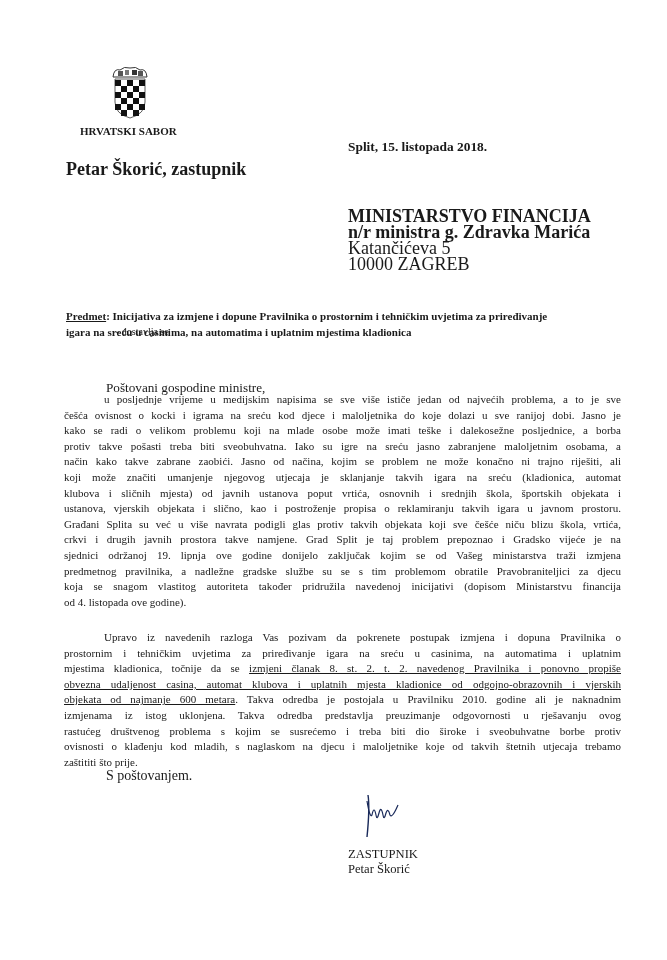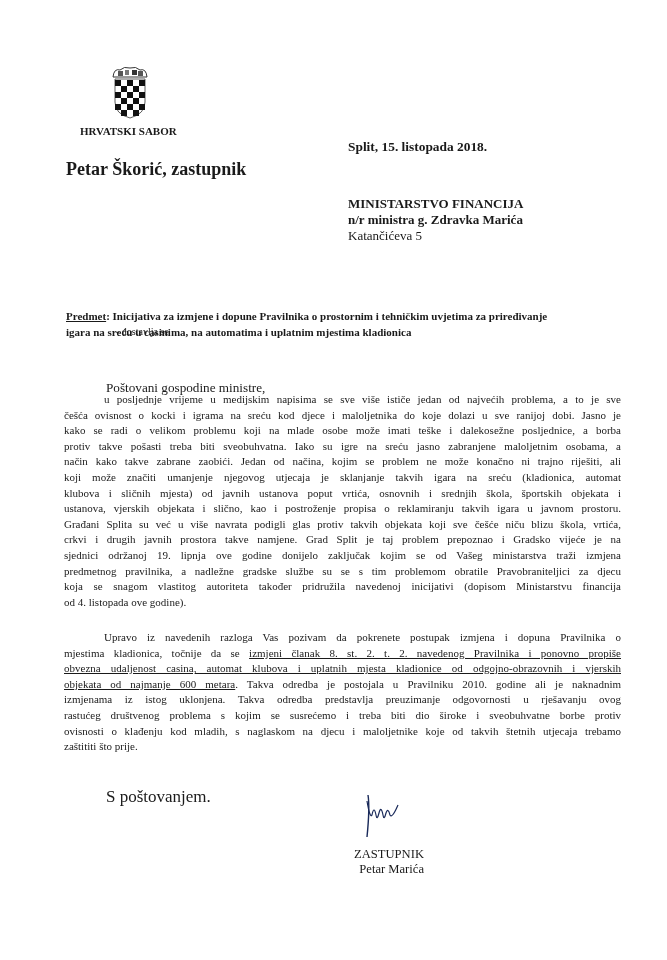--- a/index.html
+++ b/index.html
@@ -7,39 +7,39 @@
     width: 667px; height: 960px; position: relative; overflow: hidden;
     font-family: "Liberation Serif", "DejaVu Serif", serif;
     color: #1a1a1a;
   }
   .abs { position: absolute; }
   .bold { font-weight: bold; }
   .crest { left: 110px; top: 64px; width: 40px; height: 56px; }
   .hdr-org { left: 80px; top: 123px; font-size: 11px; font-weight: bold; line-height: 16px; }
   .hdr-name { left: 66px; top: 125px; font-size: 18px; font-weight: bold; line-height: 16px; margin-top: 36px; }
   .date { left: 348px; top: 139px; font-size: 13.4px; font-weight: bold; }
-  .addr { left: 348px; top: 196px; font-size: 13px; line-height: 16px; }
+  .addr { left: 348px; top: 208px; font-size: 18px; line-height: 16px; }
   .addr div { white-space: nowrap; }
   .subject { left: 66px; top: 308px; width: 560px; font-size: 11px; font-weight: bold; line-height: 16px; }
   .subject .label { text-decoration: underline; }
   .delivered { left: 116px; top: 326px; font-size: 10px; }
   .greeting { left: 106px; top: 368px; font-size: 13.2px; margin-top: 12px; }
   .para {
     left: 64px; width: 557px; font-size: 11px; line-height: 15.6px;
     text-align: justify; text-align-last: left;
   }
   .para .ln { display: block; white-space: nowrap; text-align: justify; text-align-last: justify; }
   .para .ln.last { text-align-last: left; }
   .para .ln.first { padding-left: 40px; }
   .p1 { top: 392px; }
   .p2 { top: 630px; }
   .u { text-decoration: underline; }
-  .closing { left: 106px; top: 768px; font-size: 17px; margin-top: 19px; }
+  .closing { left: 106px; top: 768px; font-size: 14px; }
   .signature { left: 364px; top: 793px; width: 38px; height: 46px; }
-  .sig-title { left: 348px; top: 847px; font-size: 12.6px; line-height: 15px; text-align: right; width: 76px; }
+  .sig-title { left: 348px; top: 847px; font-size: 12.6px; line-height: 15px; text-align: left; width: 76px; }
 </style>
 </head>
 <body>
 
 <div class="abs crest">
   <svg width="40" height="56" viewBox="0 0 40 56">
 
     <path d="M3 13 Q4 4 10 6 Q14 2 20 4 Q26 2 30 6 Q36 4 37 13 Z" fill="#ffffff" stroke="#333" stroke-width="1"></path>
     <rect x="8" y="7" width="5" height="5" fill="#555"></rect>
     <rect x="15" y="6" width="4" height="5" fill="#777"></rect>
@@ -69,65 +69,67 @@
 
 <div class="abs hdr-org">HRVATSKI SABOR</div>
 <div class="abs hdr-name">Petar Škorić, zastupnik</div>
 
 <div class="abs date bold">Split, 15. listopada 2018.</div>
 
 <div class="abs addr">
   <div class="bold">MINISTARSTVO FINANCIJA</div>
   <div class="bold">n/r ministra g. Zdravka Marića</div>
   <div>Katančićeva 5</div>
+  <div>10000 ZAGREB</div>
 </div>
 
 <div class="abs subject">
   <div style="white-space:nowrap">
     <span class="label">Predmet</span><span>: Inicijativa za izmjene i dopune Pravilnika o prostornim i tehničkim uvjetima za priređivanje</span>
   </div>
   <div style="white-space:nowrap">igara na sreću u casinima, na automatima i uplatnim mjestima kladionica</div>
 </div>
 <div class="abs delivered">- dostavlja se</div>
 
 <div class="abs greeting">Poštovani gospodine ministre,</div>
 
 <div class="abs para p1" id="p1">
     <span class="ln first">u posljednje vrijeme u medijskim napisima se sve više ističe jedan od najvećih problema, a to je sve</span>
     <span class="ln">češća ovisnost o kocki i igrama na sreću kod djece i maloljetnika do koje dolazi u sve ranijoj dobi. Jasno je</span>
     <span class="ln">kako se radi o velikom problemu koji na mlade osobe može imati teške i dalekosežne posljednice, a borba</span>
     <span class="ln">protiv takve pošasti treba biti sveobuhvatna. Iako su igre na sreću jasno zabranjene maloljetnim osobama, a</span>
-    <span class="ln">način kako takve zabrane zaobići. Jedan od načina, kojim se problem ne može konačno ni trajno riješiti, ali</span>
+    <span class="ln">način kako takve zabrane zaobići. Jasno od načina, kojim se problem ne može konačno ni trajno riješiti, ali</span>
     <span class="ln">koji može značiti umanjenje njegovog utjecaja je sklanjanje takvih igara na sreću (kladionica, automat</span>
     <span class="ln">klubova i sličnih mjesta) od javnih ustanova poput vrtića, osnovnih i srednjih škola, športskih objekata i</span>
     <span class="ln">ustanova, vjerskih objekata i slično, kao i postroženje propisa o reklamiranju takvih igara u javnom prostoru.</span>
     <span class="ln">Građani Splita su već u više navrata podigli glas protiv takvih objekata koji sve češće niču blizu škola, vrtića,</span>
     <span class="ln">crkvi i drugih javnih prostora takve namjene. Grad Split je taj problem prepoznao i Gradsko vijeće je na</span>
     <span class="ln">sjednici održanoj 19. lipnja ove godine donijelo zaključak kojim se od Vašeg ministarstva traži izmjena</span>
     <span class="ln">predmetnog pravilnika, a nadležne gradske službe su se s tim problemom obratile Pravobraniteljici za djecu</span>
     <span class="ln">koja se snagom vlastitog autoriteta također pridružila navedenoj inicijativi (dopisom Ministarstvu financija</span>
     <span class="ln last">od 4. listopada ove godine).</span>
   </div>
 
 <div class="abs para p2">
   <span class="ln first">Upravo iz navedenih razloga Vas pozivam da pokrenete postupak izmjena i dopuna Pravilnika o</span>
+  <span class="ln">prostornim i tehničkim uvjetima za priređivanje igara na sreću u casinima, na automatima i uplatnim</span>
   <span class="ln"><span>mjestima kladionica, točnije da se </span><span class="u">izmjeni članak 8. st. 2. t. 2. navedenog Pravilnika i ponovno propiše</span></span>
   <span class="ln u">obvezna udaljenost casina, automat klubova i uplatnih mjesta kladionice od odgojno-obrazovnih i vjerskih</span>
   <span class="ln"><span class="u">objekata od najmanje 600 metara</span><span>. Takva odredba je postojala u Pravilniku 2010. godine ali je naknadnim</span></span>
   <span class="ln">izmjenama iz istog uklonjena. Takva odredba predstavlja preuzimanje odgovornosti u rješavanju ovog</span>
   <span class="ln">rastućeg društvenog problema s kojim se susrećemo i treba biti dio široke i sveobuhvatne borbe protiv</span>
   <span class="ln">ovisnosti o klađenju kod mladih, s naglaskom na djecu i maloljetnike koje od takvih štetnih utjecaja trebamo</span>
   <span class="ln last">zaštititi što prije.</span>
 </div>
 
 <div class="abs closing">S poštovanjem.</div>
 
 <div class="abs signature">
   <svg width="38" height="46" viewBox="0 0 38 46">
     <path d="M4 2 Q6 14 3 44" fill="none" stroke="#1a2a5a" stroke-width="1.4"></path>
     <path d="M3 8 Q6 26 8 22 Q10 12 12 22 Q13 28 15 20 Q17 12 19 22 Q20 28 22 20 Q24 14 26 22 Q28 26 34 12" fill="none" stroke="#1a2a5a" stroke-width="1.2"></path>
   </svg>
 </div>
 
 <div class="abs sig-title">
   <div>ZASTUPNIK</div>
-  <div>Petar Marića</div>
+  <div>Petar Škorić</div>
 </div>
 
 </body></html>

